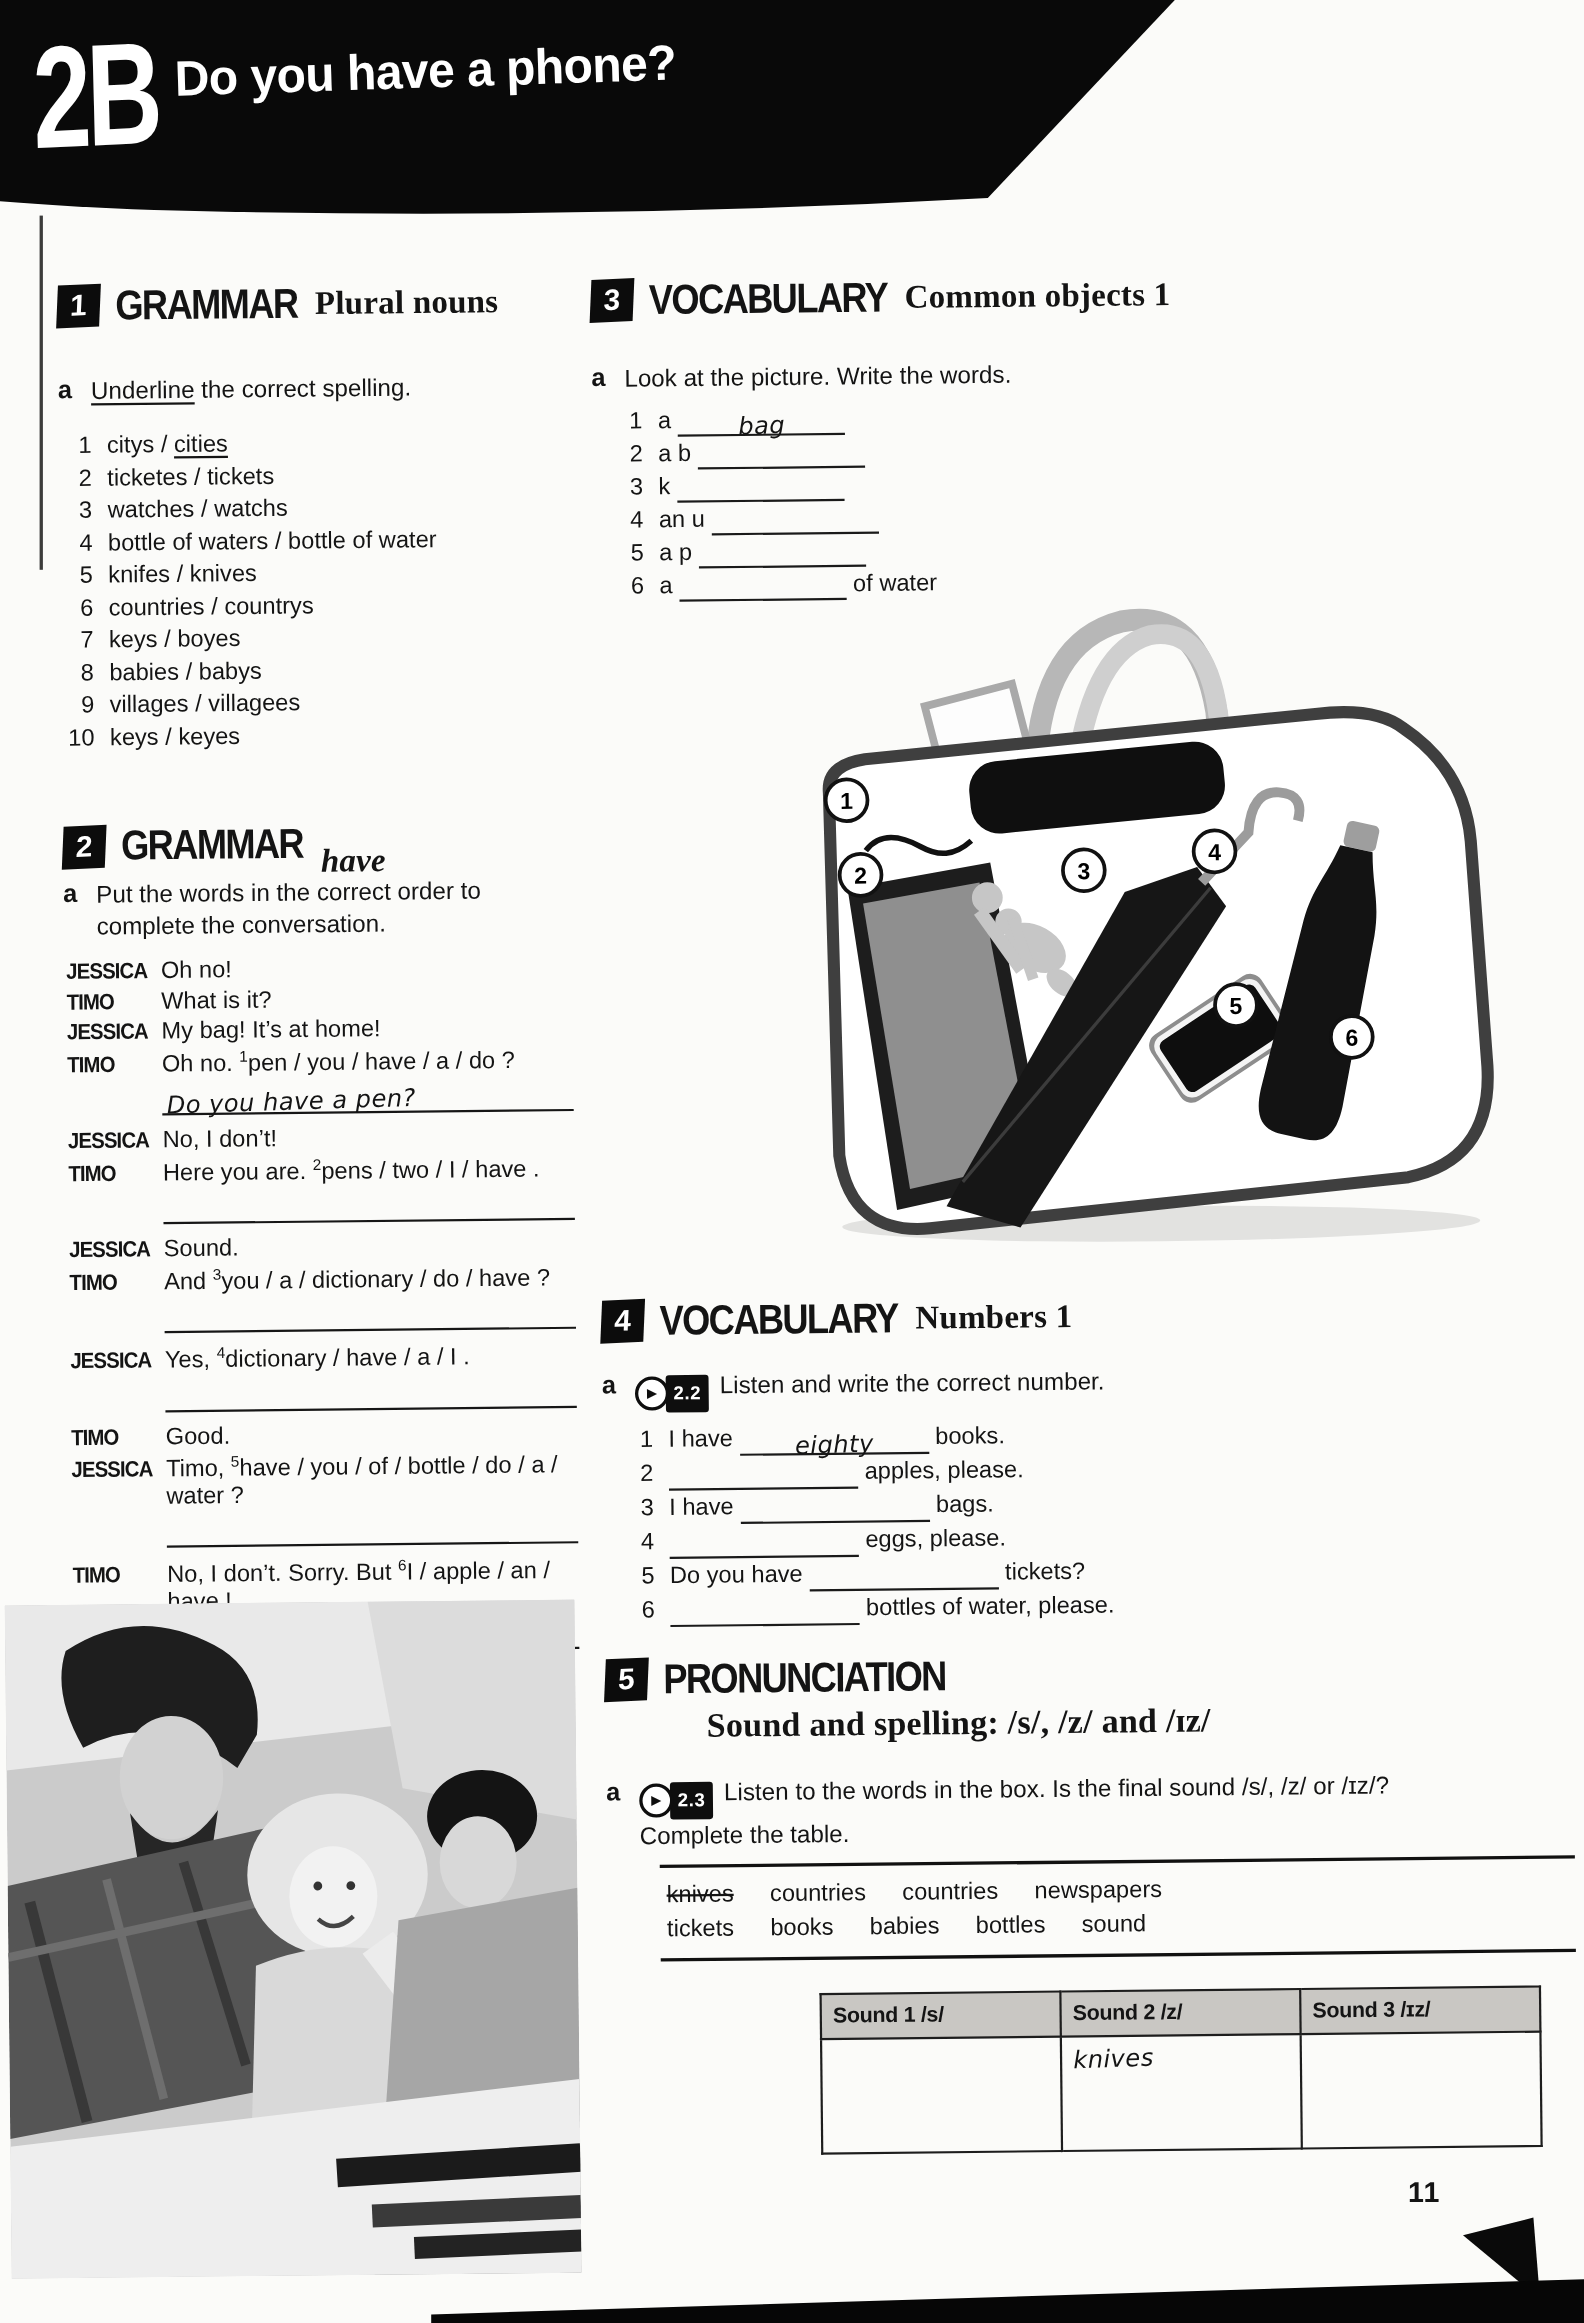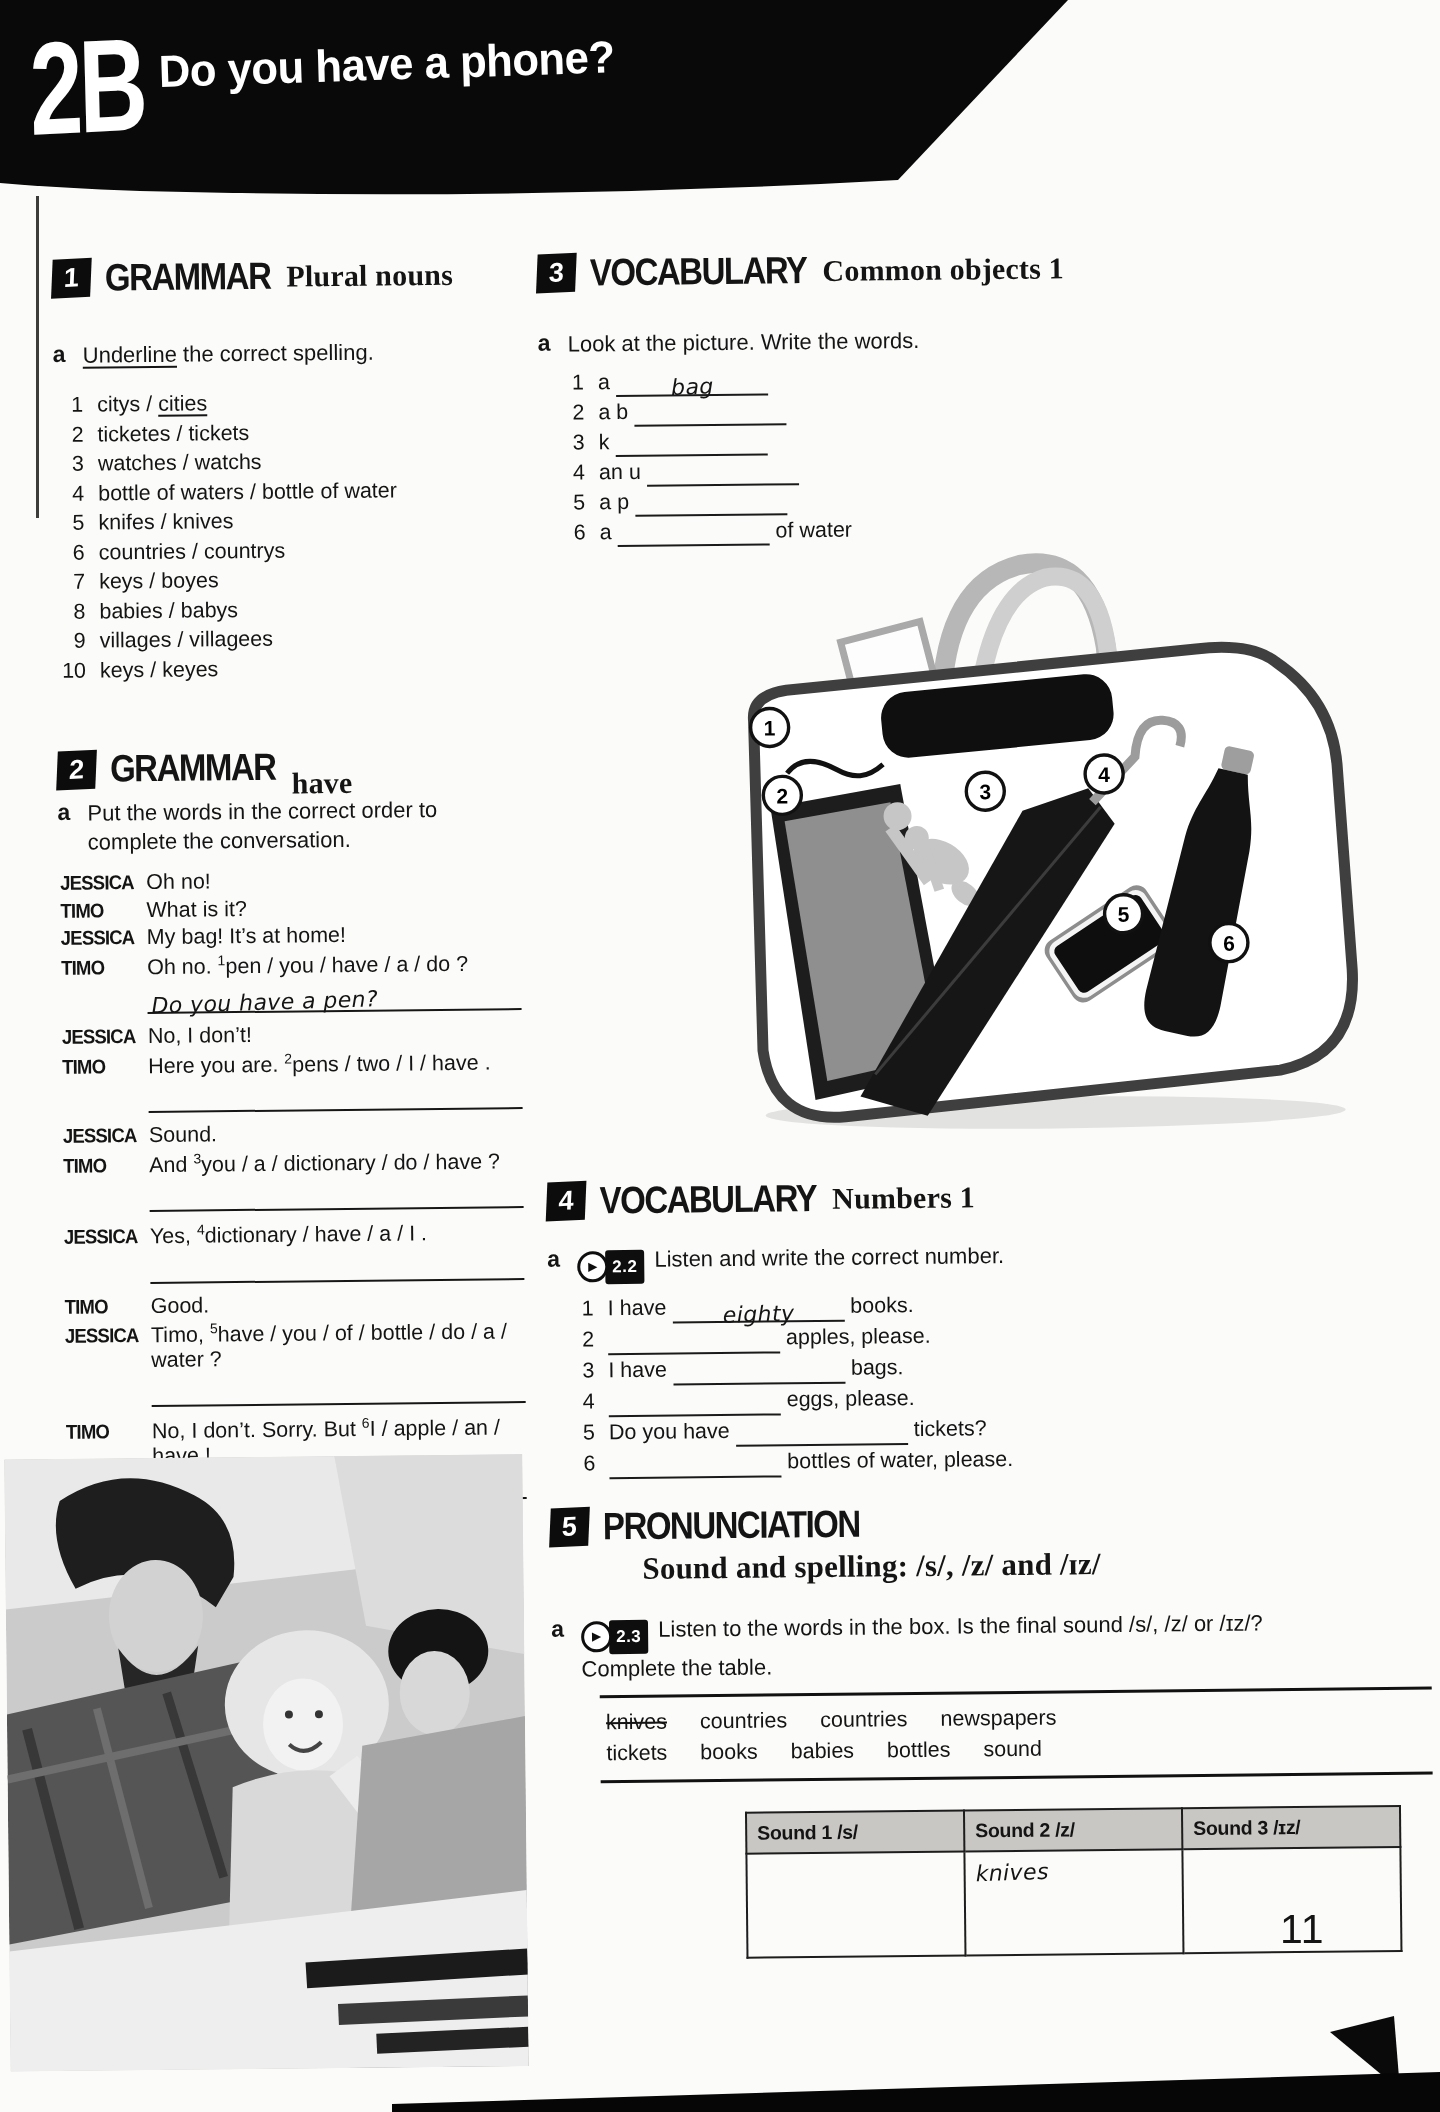--- a/index.html
+++ b/index.html
@@ -17,21 +17,21 @@
   .col{position:absolute;top:0;}
   #col-left{left:60px;width:468px;}
   #col-right{left:545px;width:885px;}
   .abs{position:absolute;}
   .sec-h{display:flex;align-items:center;white-space:nowrap;}
   .badge{width:39px;height:39px;background:#0c0c0c;color:#fff;font-size:27px;font-weight:900;
          display:flex;align-items:center;justify-content:center;transform:skewX(-5deg) rotate(-2deg);flex:0 0 39px;}
   .kicker{display:inline-block;font-weight:900;font-size:33px;letter-spacing:-1.5px;margin-left:14px;
           transform:scaleY(1.15);transform-origin:0 60%;}
   .sub{font-family:"Liberation Serif",serif;font-weight:700;font-size:30px;margin-left:16px;letter-spacing:.2px;}
-  .sub.it{margin-top:32px;}
+  .sub.it{font-style:italic;margin-top:32px;}
   .task{display:flex;align-items:flex-start;}
   .tletter{font-weight:900;font-size:23px;width:30px;flex:0 0 30px;}
   .ttext{font-size:22px;line-height:29px;}
   .uline{text-decoration:underline;text-underline-offset:4px;text-decoration-thickness:2px;}
   .num-list .row{display:flex;font-size:21.5px;}
   .num-list .n{width:26px;text-align:right;flex:0 0 26px;}
   .num-list .t{margin-left:14px;}
   .blank{display:inline-block;border-bottom:2.2px solid #1a1a1a;height:22px;vertical-align:bottom;
          position:relative;text-align:center;}
   .hand{font-style:italic;font-size:22px;letter-spacing:.4px;display:inline-block;transform:rotate(-1.2deg);
@@ -53,21 +53,21 @@
   
   #word-box{border-top:3px solid #111;border-bottom:3px solid #111;padding:9px 4px 11px 6px;}
   #word-box .wrow{display:flex;gap:33px;font-size:21.5px;line-height:31px;}
   .struck{text-decoration:line-through;text-decoration-thickness:2.2px;}
   
   #sounds-table{border-collapse:collapse;}
   #sounds-table th{background:#c9c7c3;border:2.4px solid #1d1d1d;font-size:19.5px;text-align:left;
                    padding:8px 10px;font-weight:900;letter-spacing:-.3px;}
   #sounds-table td{border:2.4px solid #1d1d1d;vertical-align:top;padding:8px 10px;height:86px;font-size:21px;}
   
-  #page-num{position:absolute;left:1280px;top:1906px;font-size:41px;font-weight:400;letter-spacing:1px;}
+  #page-num{position:absolute;left:1280px;top:1978px;font-size:26px;font-weight:700;letter-spacing:1px;}
   .svg-abs{position:absolute;}
 </style>
 </head>
 <body>
 
 <div id="page">
 
   <div id="banner">
     <svg width="1440" height="210" viewBox="0 0 1440 210">
       <path d="M0,0 L1068,0 L898,180 Q520,201 140,191 Q60,188 0,183 Z" fill="#090909"></path>

